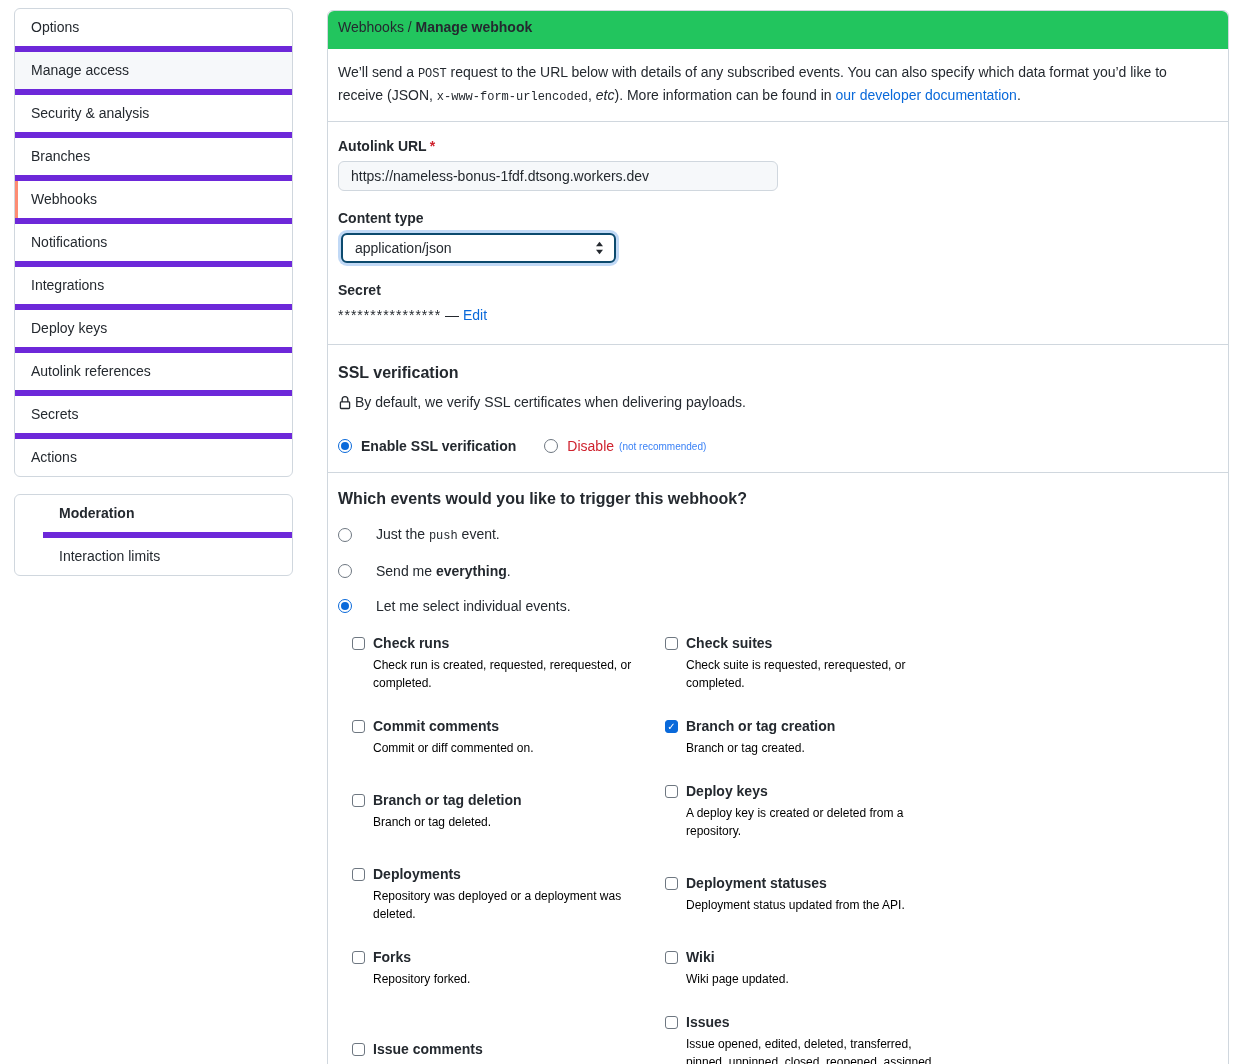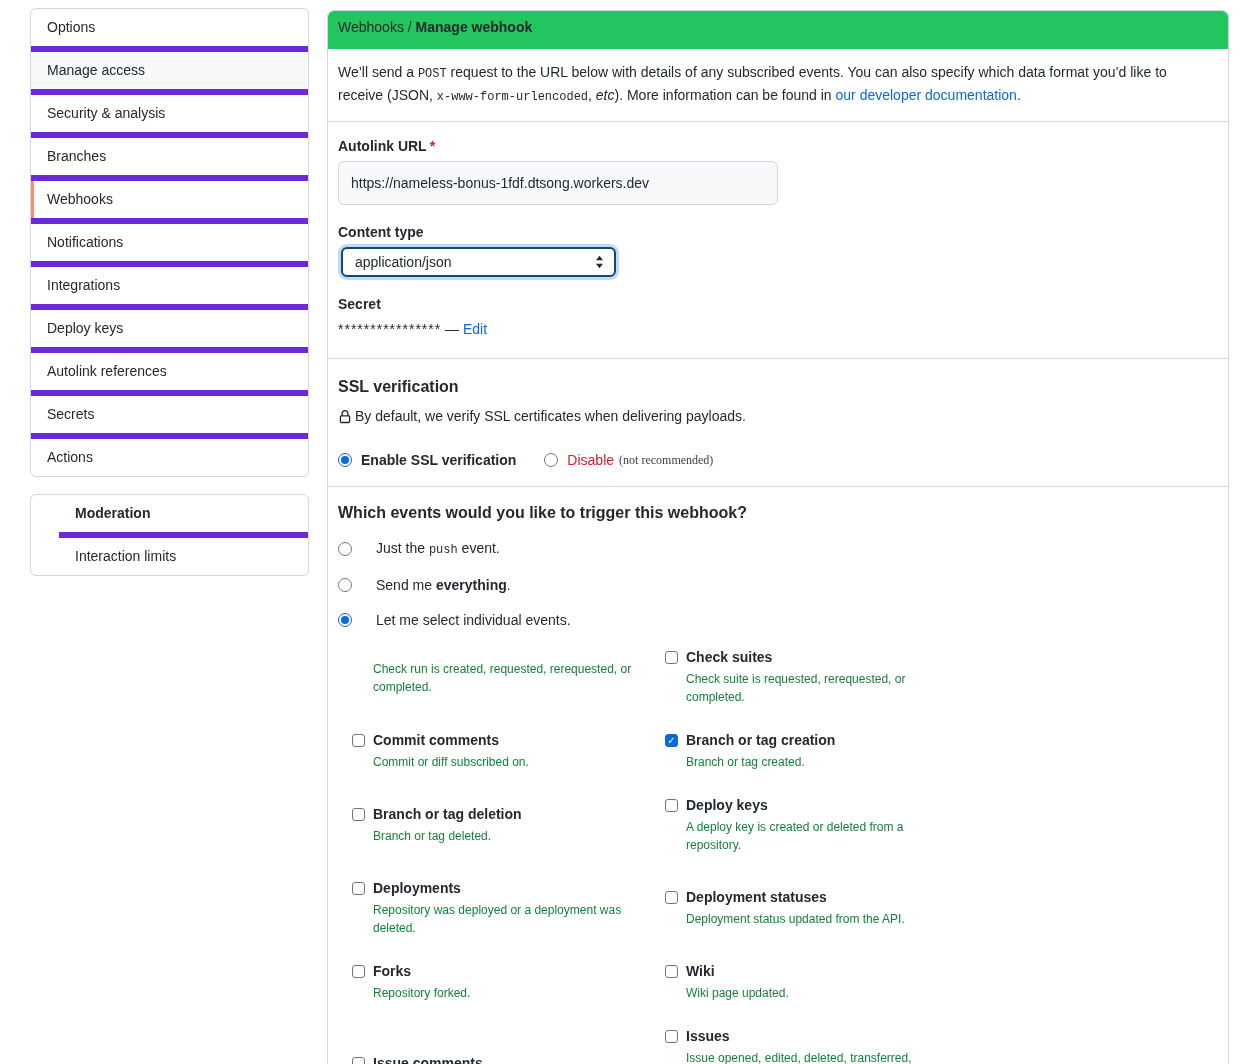--- a/index.html
+++ b/index.html
@@ -8,21 +8,21 @@
     background: #ffffff;
     font-family: "Liberation Sans", "DejaVu Sans", sans-serif;
     color: #24292f;
     position: relative;
     font-size: 14px;
   }
   a { color: #0969da; text-decoration: none; cursor: pointer; }
   code, .mono { font-family: "Liberation Mono", "DejaVu Sans Mono", monospace; font-size: 12px; }
 
   
-  .sidebar { position: absolute; left: 30px; top: 8px; width: 279px; }
+  .sidebar { position: absolute; left: 14px; top: 8px; width: 279px; }
   .side-box {
     border: 1px solid #d0d7de; border-radius: 6px; background: #fff; overflow: hidden;
   }
   .side-box + .side-box { margin-top: 17px; padding-left: 28px; }
   .side-item {
     padding: 8px 16px; font-size: 14px; line-height: 21px;
     border-top: 6px solid #6d28d9; position: relative; cursor: pointer;
   }
   .side-item:first-child { border-top: none; }
   .side-item.hovered { background: #f6f8fa; }
@@ -45,21 +45,21 @@
   .panel-header .crumb-current { font-weight: 700; }
   .section { border-bottom: 1px solid #d0d7de; padding: 13px 10px; }
   .intro p { line-height: 21px; max-width: 870px; }
   .intro em { font-style: italic; }
 
   
   .form-section { padding: 16px 10px 18px 10px; border-bottom: 1px solid #d0d7de; }
   .field-label { font-weight: 600; margin-bottom: 7px; }
   .required { color: #cf222e; margin-left: 3px; }
   .text-input {
-    width: 440px; height: 44px; padding: 5px 12px;
+    width: 440px; height: 30px; padding: 5px 12px;
     font-size: 14px; font-family: inherit; color: #24292f;
     background: #f6f8fa; border: 1px solid #d0d7de; border-radius: 6px;
     outline: none; display: block;
   }
   .form-group + .form-group { margin-top: 19px; }
   .select-control {
     width: 275px; height: 30px; margin: 3px;
     display: flex; align-items: center; justify-content: space-between;
     padding: 0 10px 0 12px; background: #fff;
     border: 2px solid #0c4a6e; border-radius: 6px;
@@ -78,42 +78,42 @@
   .radio {
     width: 14px; height: 14px; border: 1px solid #6e7781; border-radius: 50%;
     background: #fff; position: relative; flex: none; cursor: pointer;
   }
   .radio.checked { border-color: #0969da; }
   .radio.checked::after {
     content: ""; position: absolute; inset: 2px; border-radius: 50%; background: #0969da;
   }
   .bold { font-weight: 600; }
   .danger { color: #cf222e; }
-  .danger-small { color: #404040; font-size: 12px; font-family: Liberation Serif, serif; }
+  .danger-small { color: #3b82f6; font-size: 10px; }
 
   
   .events-section { padding: 16px 10px 40px 10px; }
   .scope-row { display: flex; align-items: center; gap: 24px; margin-top: 15px; line-height: 20px; }
   .events-grid {
     display: grid; grid-template-columns: 313px 1fr;
     row-gap: 24px; align-items: center;
     margin: 17px 0 0 14px;
   }
   .cb-row { display: flex; align-items: center; gap: 8px; }
   .checkbox {
     width: 13px; height: 13px; border: 1px solid #6e7781; border-radius: 3px;
     background: #fff; flex: none; position: relative; cursor: pointer;
   }
   .checkbox.checked { background: #0969da; border-color: #0969da; }
   .checkbox.checked::after {
     content: "\2713"; color: #fff; font-size: 10px; font-weight: bold;
     position: absolute; top: 50%; left: 50%; transform: translate(-50%, -54%);
   }
   .cb-title { font-weight: 600; line-height: 21px; }
-  .cb-desc { margin: 2px 0 0 21px; font-size: 12px; line-height: 18px; color: #15803d; max-width: 265px; }
+  .cb-desc { margin: 2px 0 0 21px; font-size: 12px; line-height: 18px; color: #000000; max-width: 265px; }
 
   .lock-icon-svg { flex: none; display: block; }
 </style>
 </head>
 <body>
 
 <aside class="sidebar">
   <nav class="side-box">
     <div class="side-item">Options</div>
     <div class="side-item hovered">Manage access</div>
@@ -205,36 +205,40 @@
       <span><span>Send me </span><span class="bold">everything</span><span>.</span></span>
     </div>
     <div class="scope-row">
       <span class="radio checked"></span>
       <span>Let me select individual events.</span>
     </div>
 
     <div class="events-grid">
 
       <div>
+        <div class="cb-row">
+            <span class="checkbox"></span>
+            <span class="cb-title">Check runs</span>
+          </div>
         <div class="cb-desc">Check run is created, requested, rerequested, or completed.</div>
       </div>
       <div>
         <div class="cb-row">
             <span class="checkbox"></span>
             <span class="cb-title">Check suites</span>
           </div>
         <div class="cb-desc">Check suite is requested, rerequested, or completed.</div>
       </div>
 
       <div>
         <div class="cb-row">
             <span class="checkbox"></span>
             <span class="cb-title">Commit comments</span>
           </div>
-        <div class="cb-desc">Commit or diff subscribed on.</div>
+        <div class="cb-desc">Commit or diff commented on.</div>
       </div>
       <div>
         <div class="cb-row">
             <span class="checkbox checked"></span>
             <span class="cb-title">Branch or tag creation</span>
           </div>
         <div class="cb-desc">Branch or tag created.</div>
       </div>
 
       <div>

